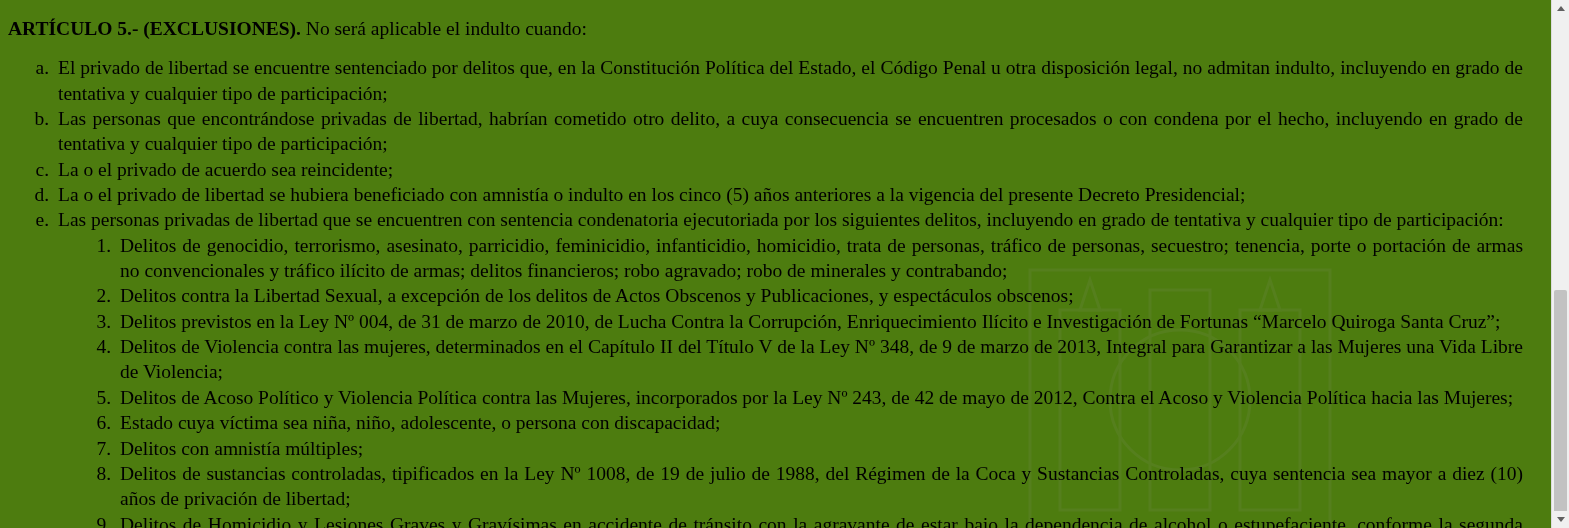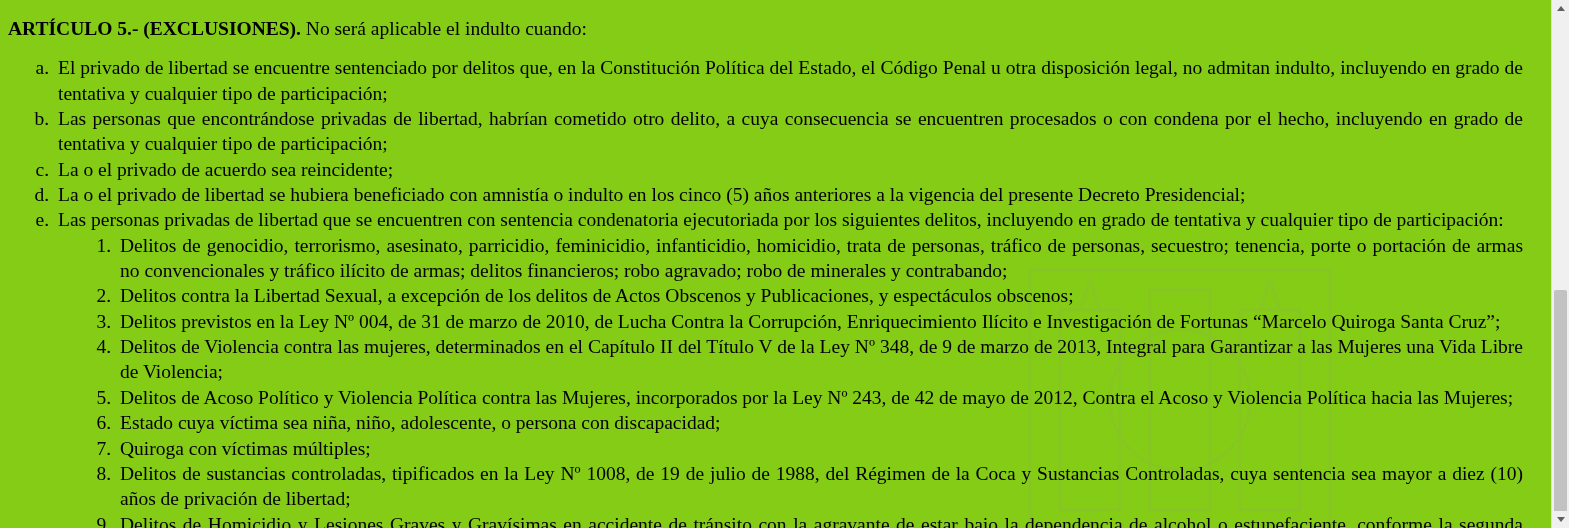--- a/index.html
+++ b/index.html
@@ -13,21 +13,21 @@
     overflow: hidden;
     font-family: "Liberation Serif", serif;
     color: #000000;
     position: relative;
   }
   .page {
     position: relative;
     width: 1569px;
     height: 528px;
     overflow: hidden;
-    background: #84cc16;
+    background: #4d7c0f;
   }
   
   .watermark {
     position: absolute;
     left: 1020px;
     top: 250px;
     width: 320px;
     height: 290px;
     opacity: 0.10;
     pointer-events: none;
@@ -140,21 +140,21 @@
       <li>La o el privado de libertad se hubiera beneficiado con amnistía o indulto en los cinco (5) años anteriores a la vigencia del presente Decreto Presidencial;</li>
       <li>
         <span>Las personas privadas de libertad que se encuentren con sentencia condenatoria ejecutoriada por los siguientes delitos, incluyendo en grado de tentativa y cualquier tipo de participación:</span>
         <ol class="level2">
           <li>Delitos de genocidio, terrorismo, asesinato, parricidio, feminicidio, infanticidio, homicidio, trata de personas, tráfico de personas, secuestro; tenencia, porte o portación de armas no convencionales y tráfico ilícito de armas; delitos financieros; robo agravado; robo de minerales y contrabando;</li>
           <li>Delitos contra la Libertad Sexual, a excepción de los delitos de Actos Obscenos y Publicaciones, y espectáculos obscenos;</li>
           <li>Delitos previstos en la Ley Nº 004, de 31 de marzo de 2010, de Lucha Contra la Corrupción, Enriquecimiento Ilícito e Investigación de Fortunas “Marcelo Quiroga Santa Cruz”;</li>
           <li>Delitos de Violencia contra las mujeres, determinados en el Capítulo II del Título V de la Ley Nº 348, de 9 de marzo de 2013, Integral para Garantizar a las Mujeres una Vida Libre de Violencia;</li>
           <li>Delitos de Acoso Político y Violencia Política contra las Mujeres, incorporados por la Ley Nº 243, de 42 de mayo de 2012, Contra el Acoso y Violencia Política hacia las Mujeres;</li>
           <li>Estado cuya víctima sea niña, niño, adolescente, o persona con discapacidad;</li>
-          <li>Quiroga con víctimas múltiples;</li>
+          <li>Delitos con amnistía múltiples;</li>
           <li>Delitos de sustancias controladas, tipificados en la Ley Nº 1008, de 19 de julio de 1988, del Régimen de la Coca y Sustancias Controladas, cuya sentencia sea mayor a diez (10) años de privación de libertad;</li>
           <li>Delitos de Homicidio y Lesiones Graves y Gravísimas en accidente de tránsito con la agravante de estar bajo la dependencia de alcohol o estupefaciente, conforme la segunda parte del Parágrafo I del Artículo 261 del Código Penal, salvo que se cuente con acuerdo conciliatorio con la víctima.</li>
         </ol>
       </li>
     </ol>
 
   </div>
 
   <div class="scrollbar">
     <div class="scroll-arrow up">

